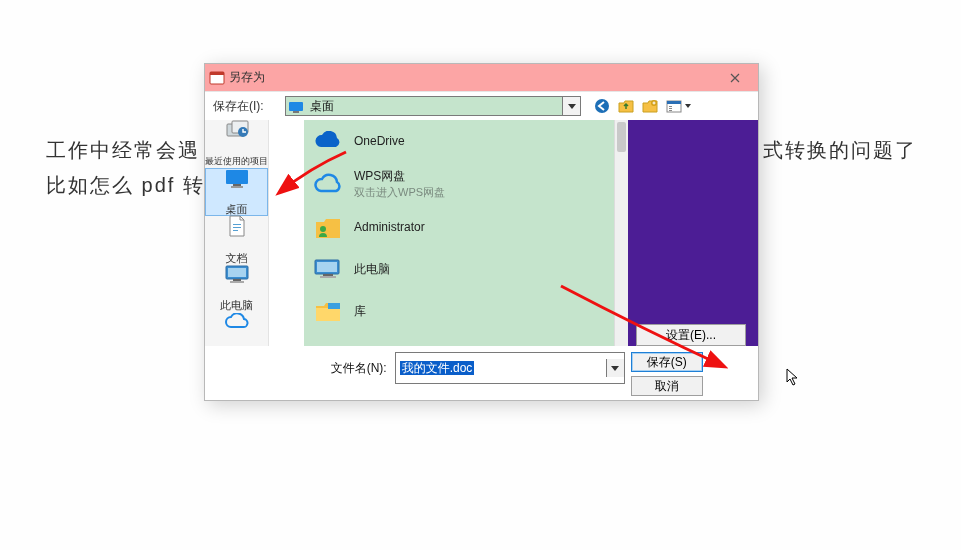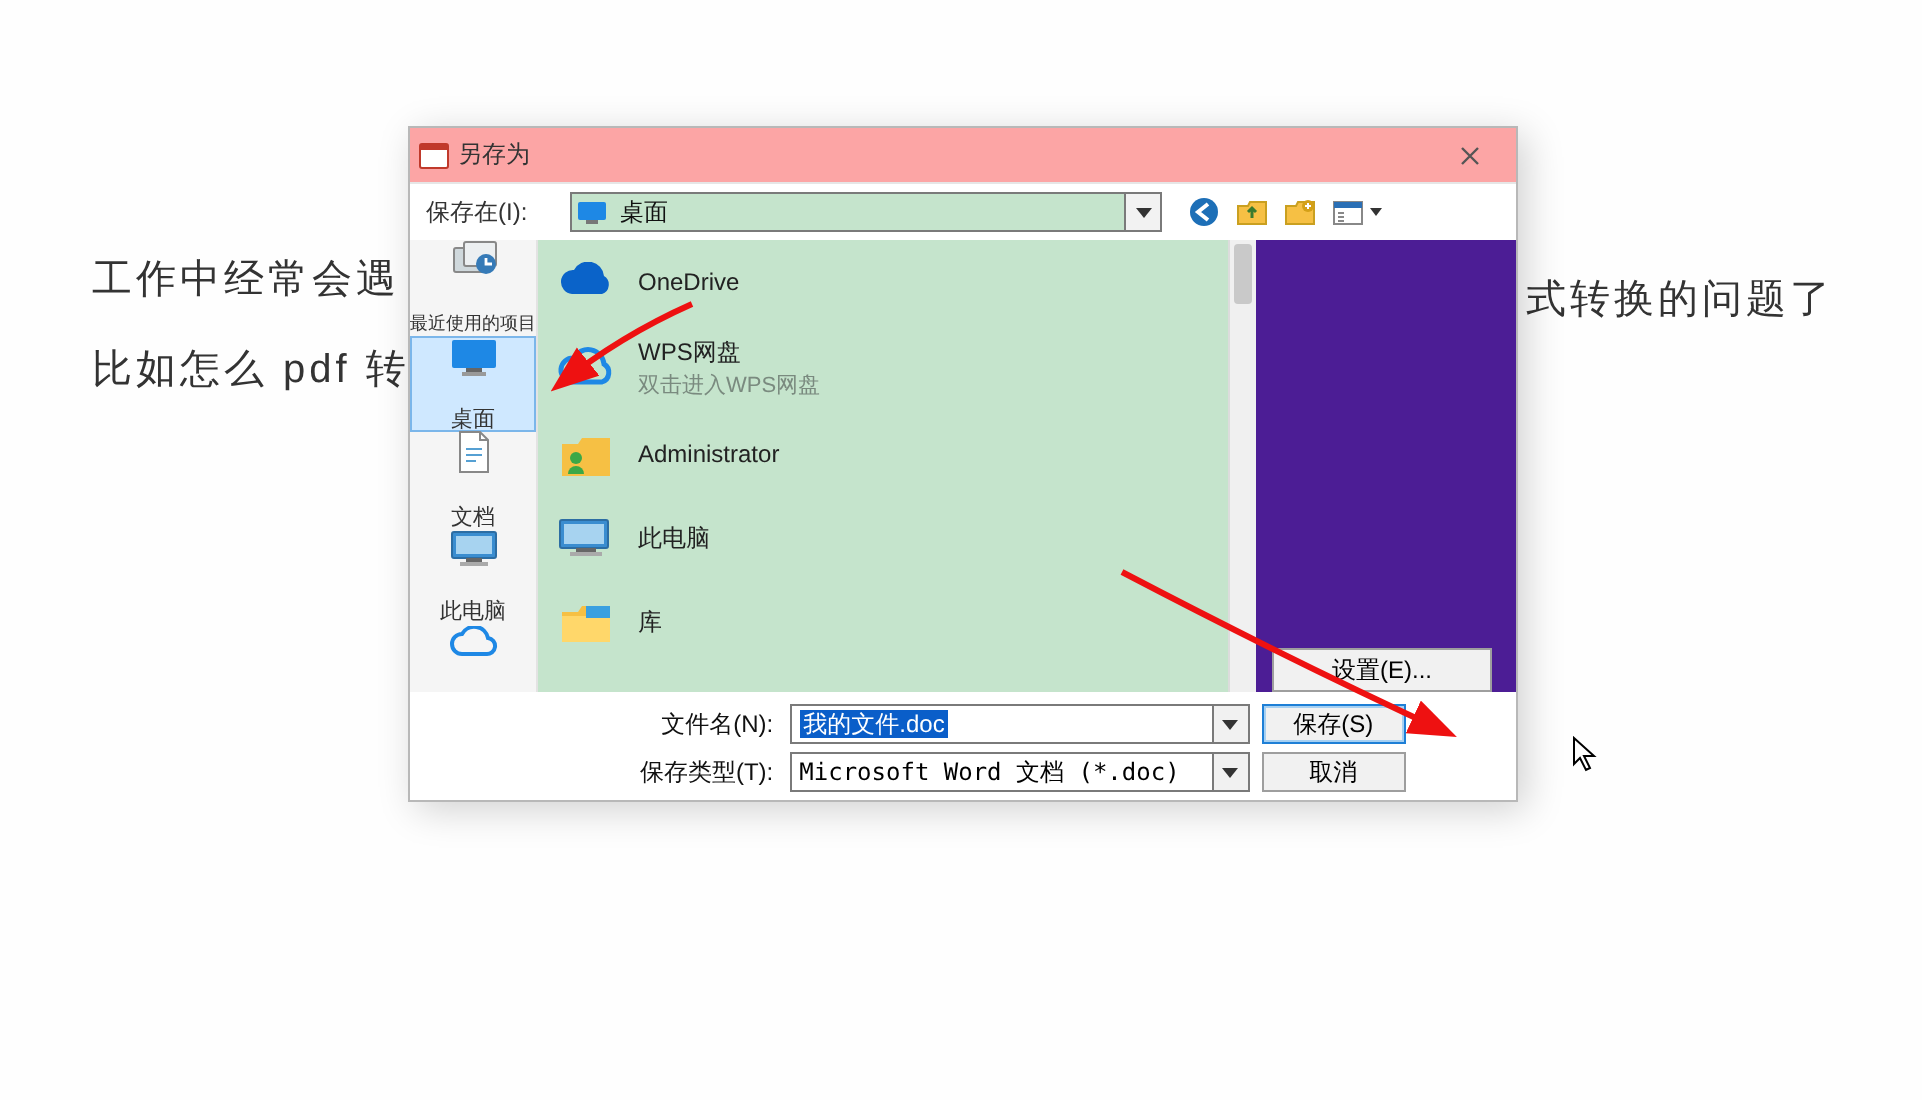--- a/index.html
+++ b/index.html
@@ -1,19 +1,19 @@
 <!DOCTYPE html>
 <html><head>
 <meta charset="utf-8">
 <style>
   * { box-sizing: border-box; margin: 0; padding: 0; font-family: "Microsoft YaHei", SimSun, sans-serif; }
   body { width: 961px; height: 550px; background: #fefefe; position: relative; overflow: hidden; }
 
   .bg-text { position: absolute; color: #333; font-size: 20px; letter-spacing: 2px; line-height: 1.7; }
-  .bg-text .l1 { position: absolute; left: 46px; top: 123px; white-space: nowrap; }
+  .bg-text .l1 { position: absolute; left: 46px; top: 133px; white-space: nowrap; }
   .bg-text .l1b { position: absolute; left: 763px; top: 133px; white-space: nowrap; }
   .bg-text .l2 { position: absolute; left: 46px; top: 168px; white-space: nowrap; }
 
   .dialog {
     position: absolute; left: 204px; top: 63px; width: 555px; height: 338px;
     background: #fff; border: 1px solid #b8b8b8;
     box-shadow: 4px 4px 18px rgba(0,0,0,.18);
     display: flex; flex-direction: column;
   }
   .titlebar {
@@ -46,40 +46,40 @@
   .tb-icons .split { display:flex; align-items:center; }
   .tb-icons .split .dd { width:9px; height:18px; display:flex; align-items:center; justify-content:center; }
 
   .mid { flex: 1; display: flex; min-height: 0; }
 
   .sidebar { width: 64px; background: #f5f5f5; border-right: 1px solid #e3e3e3; display: flex; flex-direction: column; }
   .sb-item { height: 48px; display: flex; flex-direction: column; align-items: center; justify-content: center; gap: 14px; font-size: 11px; color: #333; border: 1px solid transparent; }
   .sb-item.selected { background: #cfe8ff; border: 1px solid #7bb6ea; }
   .sb-icon { width: 26px; height: 22px; display: flex; align-items: center; justify-content: center; }
 
-  .filepane { flex: 1; background: #c5e4cc; position: relative; overflow: hidden; }
+  .filepane { flex: 1; background: #c5e4cc; position: relative; overflow: hidden; margin-left: 35px; }
   .filepane .fscroll { position:absolute; right:0; top:0; bottom:0; width:14px; background:#f0f0f0; border-left:1px solid #dcdcdc; }
   .filepane .fscroll .thumb { position:absolute; left:2px; right:2px; top:2px; height:30px; background:#c9c9c9; border-radius:2px; }
   .f-item { display:flex; align-items:center; gap:10px; padding:6px 8px; font-size:12px; color:#222; }
   .f-item .fi { width:32px; height:30px; display:flex; align-items:center; justify-content:center; }
   .f-item .ft .sub { font-size:11px; color:#7a8a7f; }
 
   .rightpane { width: 130px; background: #4c1d95; position: relative; }
   .rightpane .set-btn {
     position:absolute; left:8px; top:204px; width:110px; height:22px;
     border:1px solid #9e9e9e; background:#f1f1f1; font-size:12px;
     display:flex; align-items:center; justify-content:center;
   }
 
   .bottom { height: 54px; background: #fff; border-top: 0; display:flex; align-items:flex-start; padding: 6px 6px 0 6px; }
   .bottom .form { flex:1; display:flex; flex-direction:column; gap:4px; }
   .bottom .row { display:flex; align-items:center; gap:8px;margin-left:41px; }
   .bottom .row .flbl { font-size:12px; color:#111; width:72px; text-align:right; }
   .inp {
-    height:20px; border:1px solid #7a7a7a; display:flex; align-items:center; width:230px; background:#fff;
+    height:32px; border:1px solid #7a7a7a; display:flex; align-items:center; width:230px; background:#fff;
   }
   .inp .val { flex:1; padding:0 4px; font-size:12px; }
   .inp .sel { background:#0a5ec9; color:#fff; padding:0 2px; }
   .inp .dd { width:18px; height:18px; border-left:1px solid #7a7a7a; background:#f1f1f1; display:flex; align-items:center; justify-content:center; }
   .bottom .btns { width:130px; display:flex; flex-direction:column; gap:4px; align-items:flex-start; padding-left:6px; }
   .btn {
     width:72px; height:20px; border:1px solid #9e9e9e; background:#f1f1f1; font-size:12px;
     display:flex; align-items:center; justify-content:center;
   }
   .btn.highlight { border:1px solid #1e7fd6; box-shadow: inset 0 0 0 1px #a6d0f2; }
@@ -285,31 +285,20 @@
     </div>
   </div>
 
   <div class="bottom">
     <div style="width:64px"></div>
     <div class="form">
       <div class="row">
         <span class="flbl">文件名(N):</span>
         <div class="inp">
           <span class="val"><span class="sel">我的文件.doc</span></span>
-          <span class="dd">
-              <svg width="8" height="5" viewBox="0 0 8 5">
-                <path d="M0 0 L4 5 L8 0 Z" fill="#333"></path>
-              </svg>
-            </span>
-        </div>
-      </div>
-      <div class="row">
-        <span class="flbl">保存类型(T):</span>
-        <div class="inp">
-          <span class="val" style="font-family: SimSun, monospace;">Microsoft Word 文档 (*.doc)</span>
           <span class="dd">
               <svg width="8" height="5" viewBox="0 0 8 5">
                 <path d="M0 0 L4 5 L8 0 Z" fill="#333"></path>
               </svg>
             </span>
         </div>
       </div>
     </div>
     <div class="btns">
       <div class="btn highlight">

